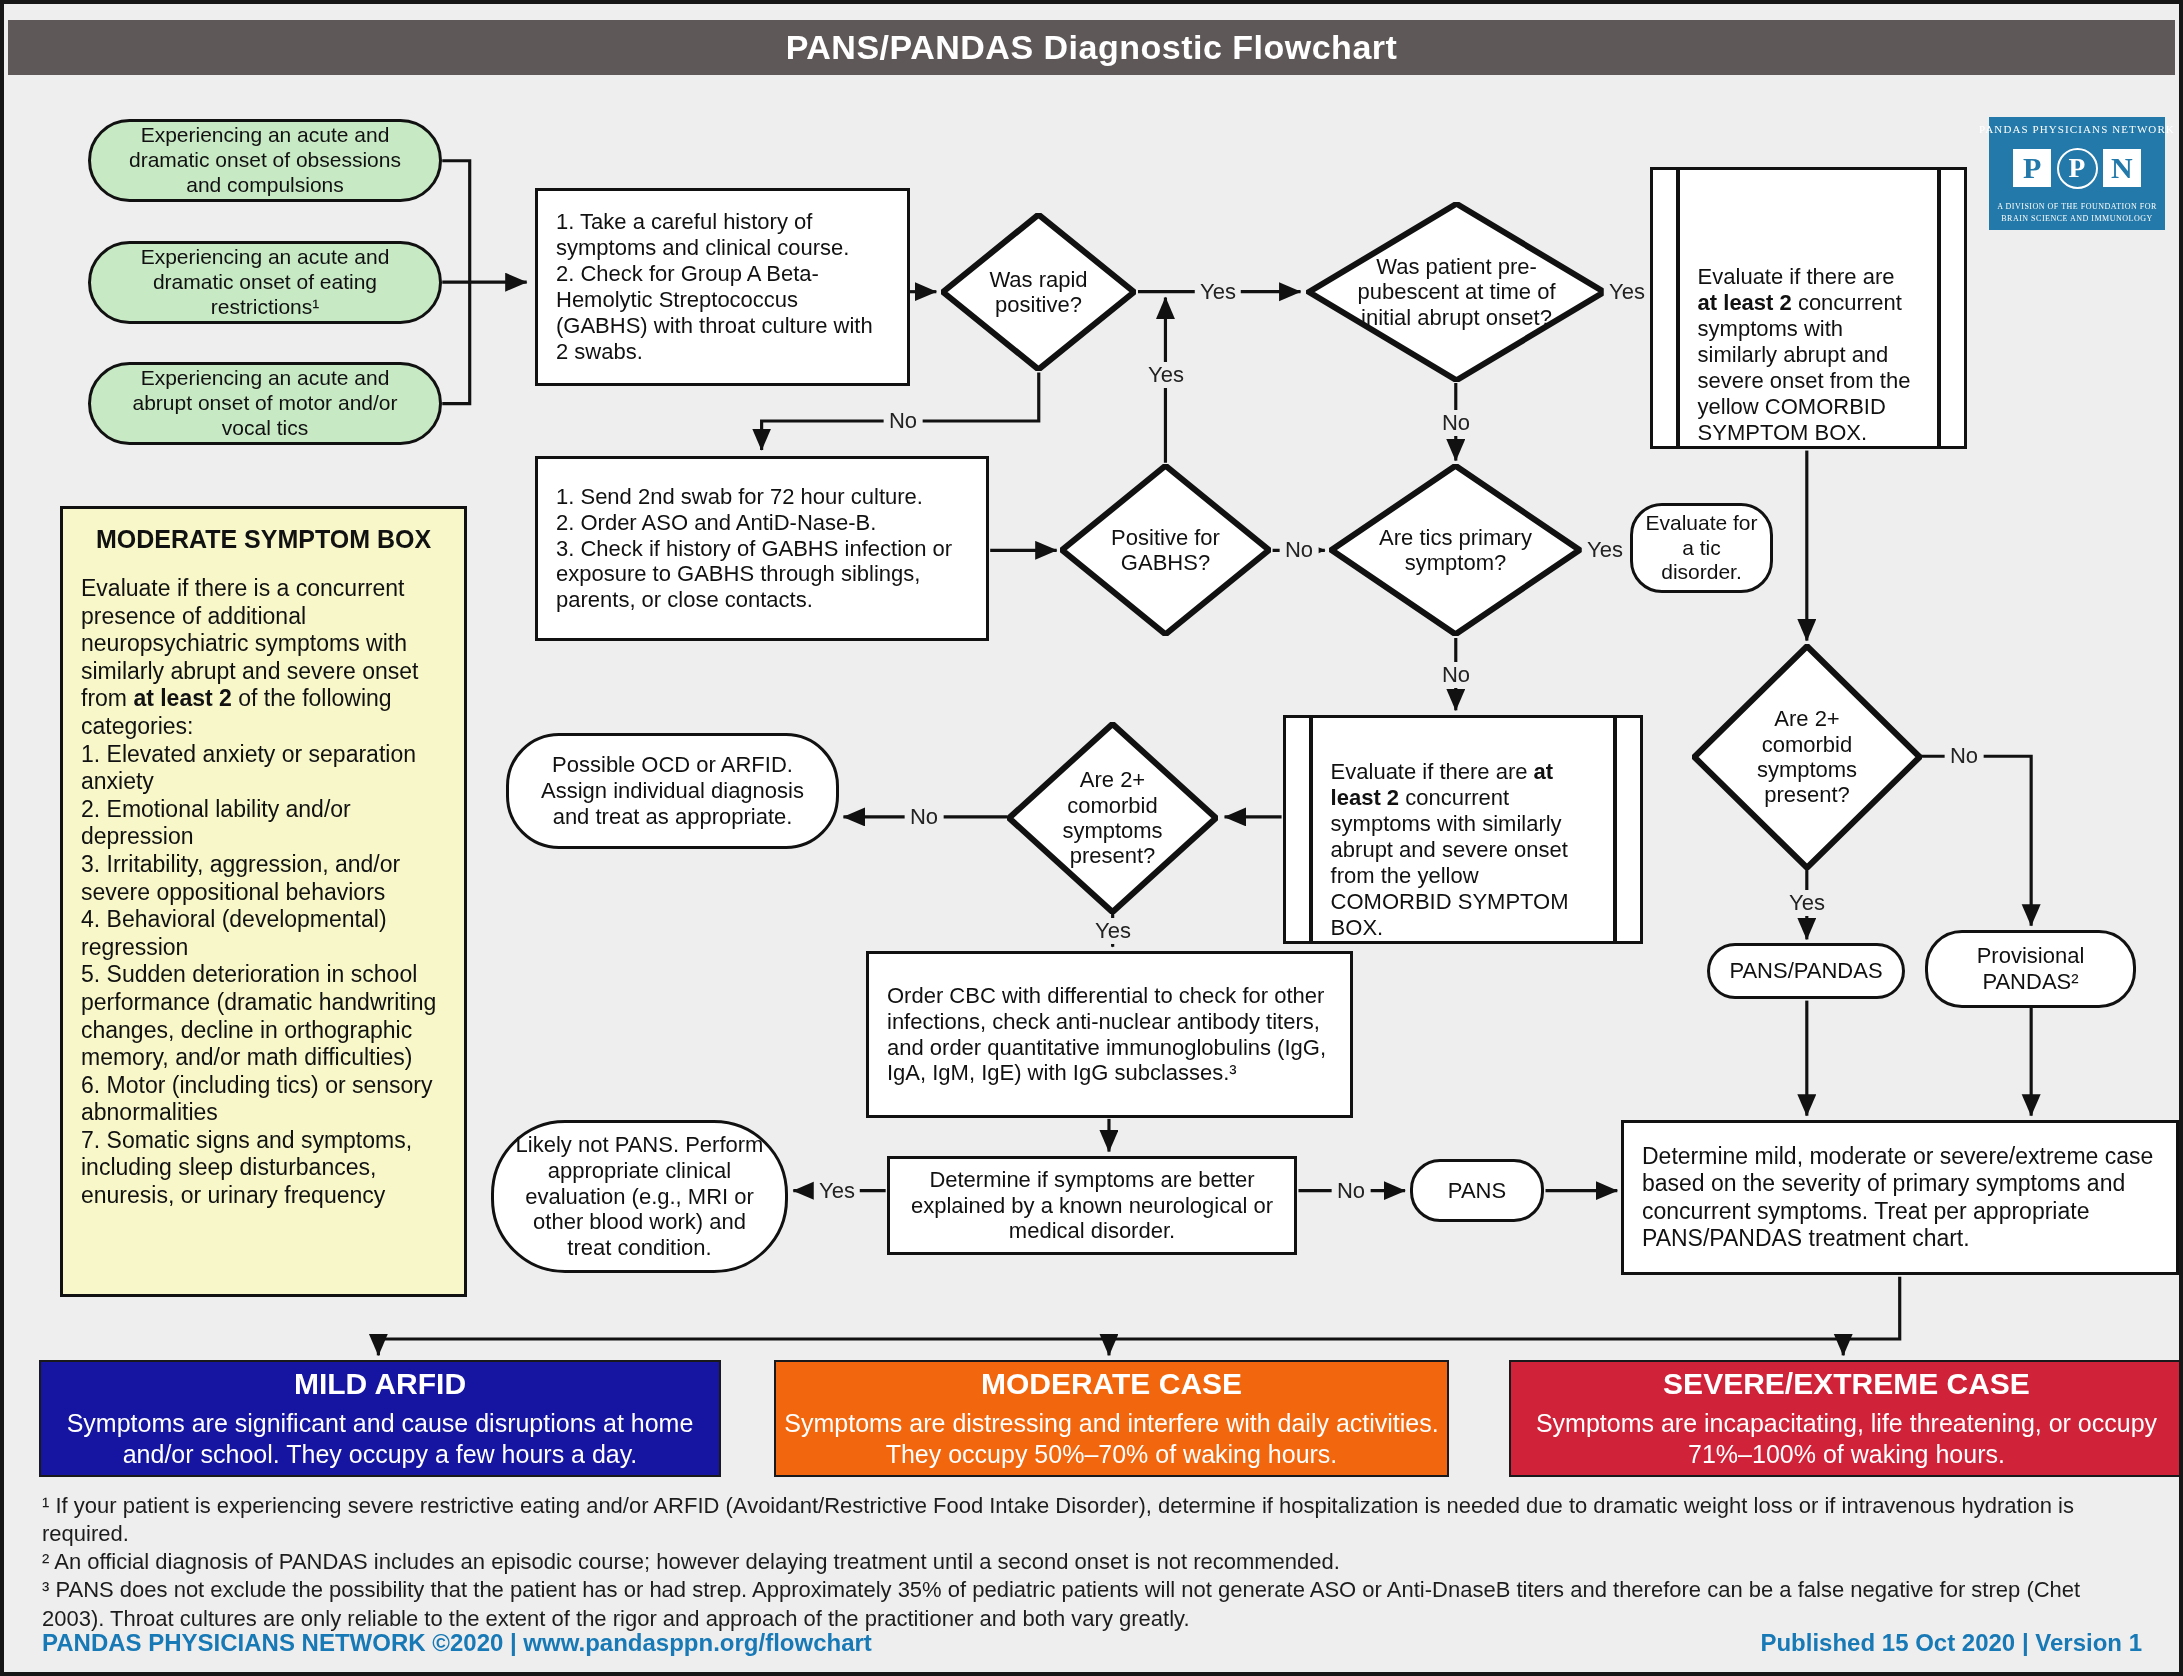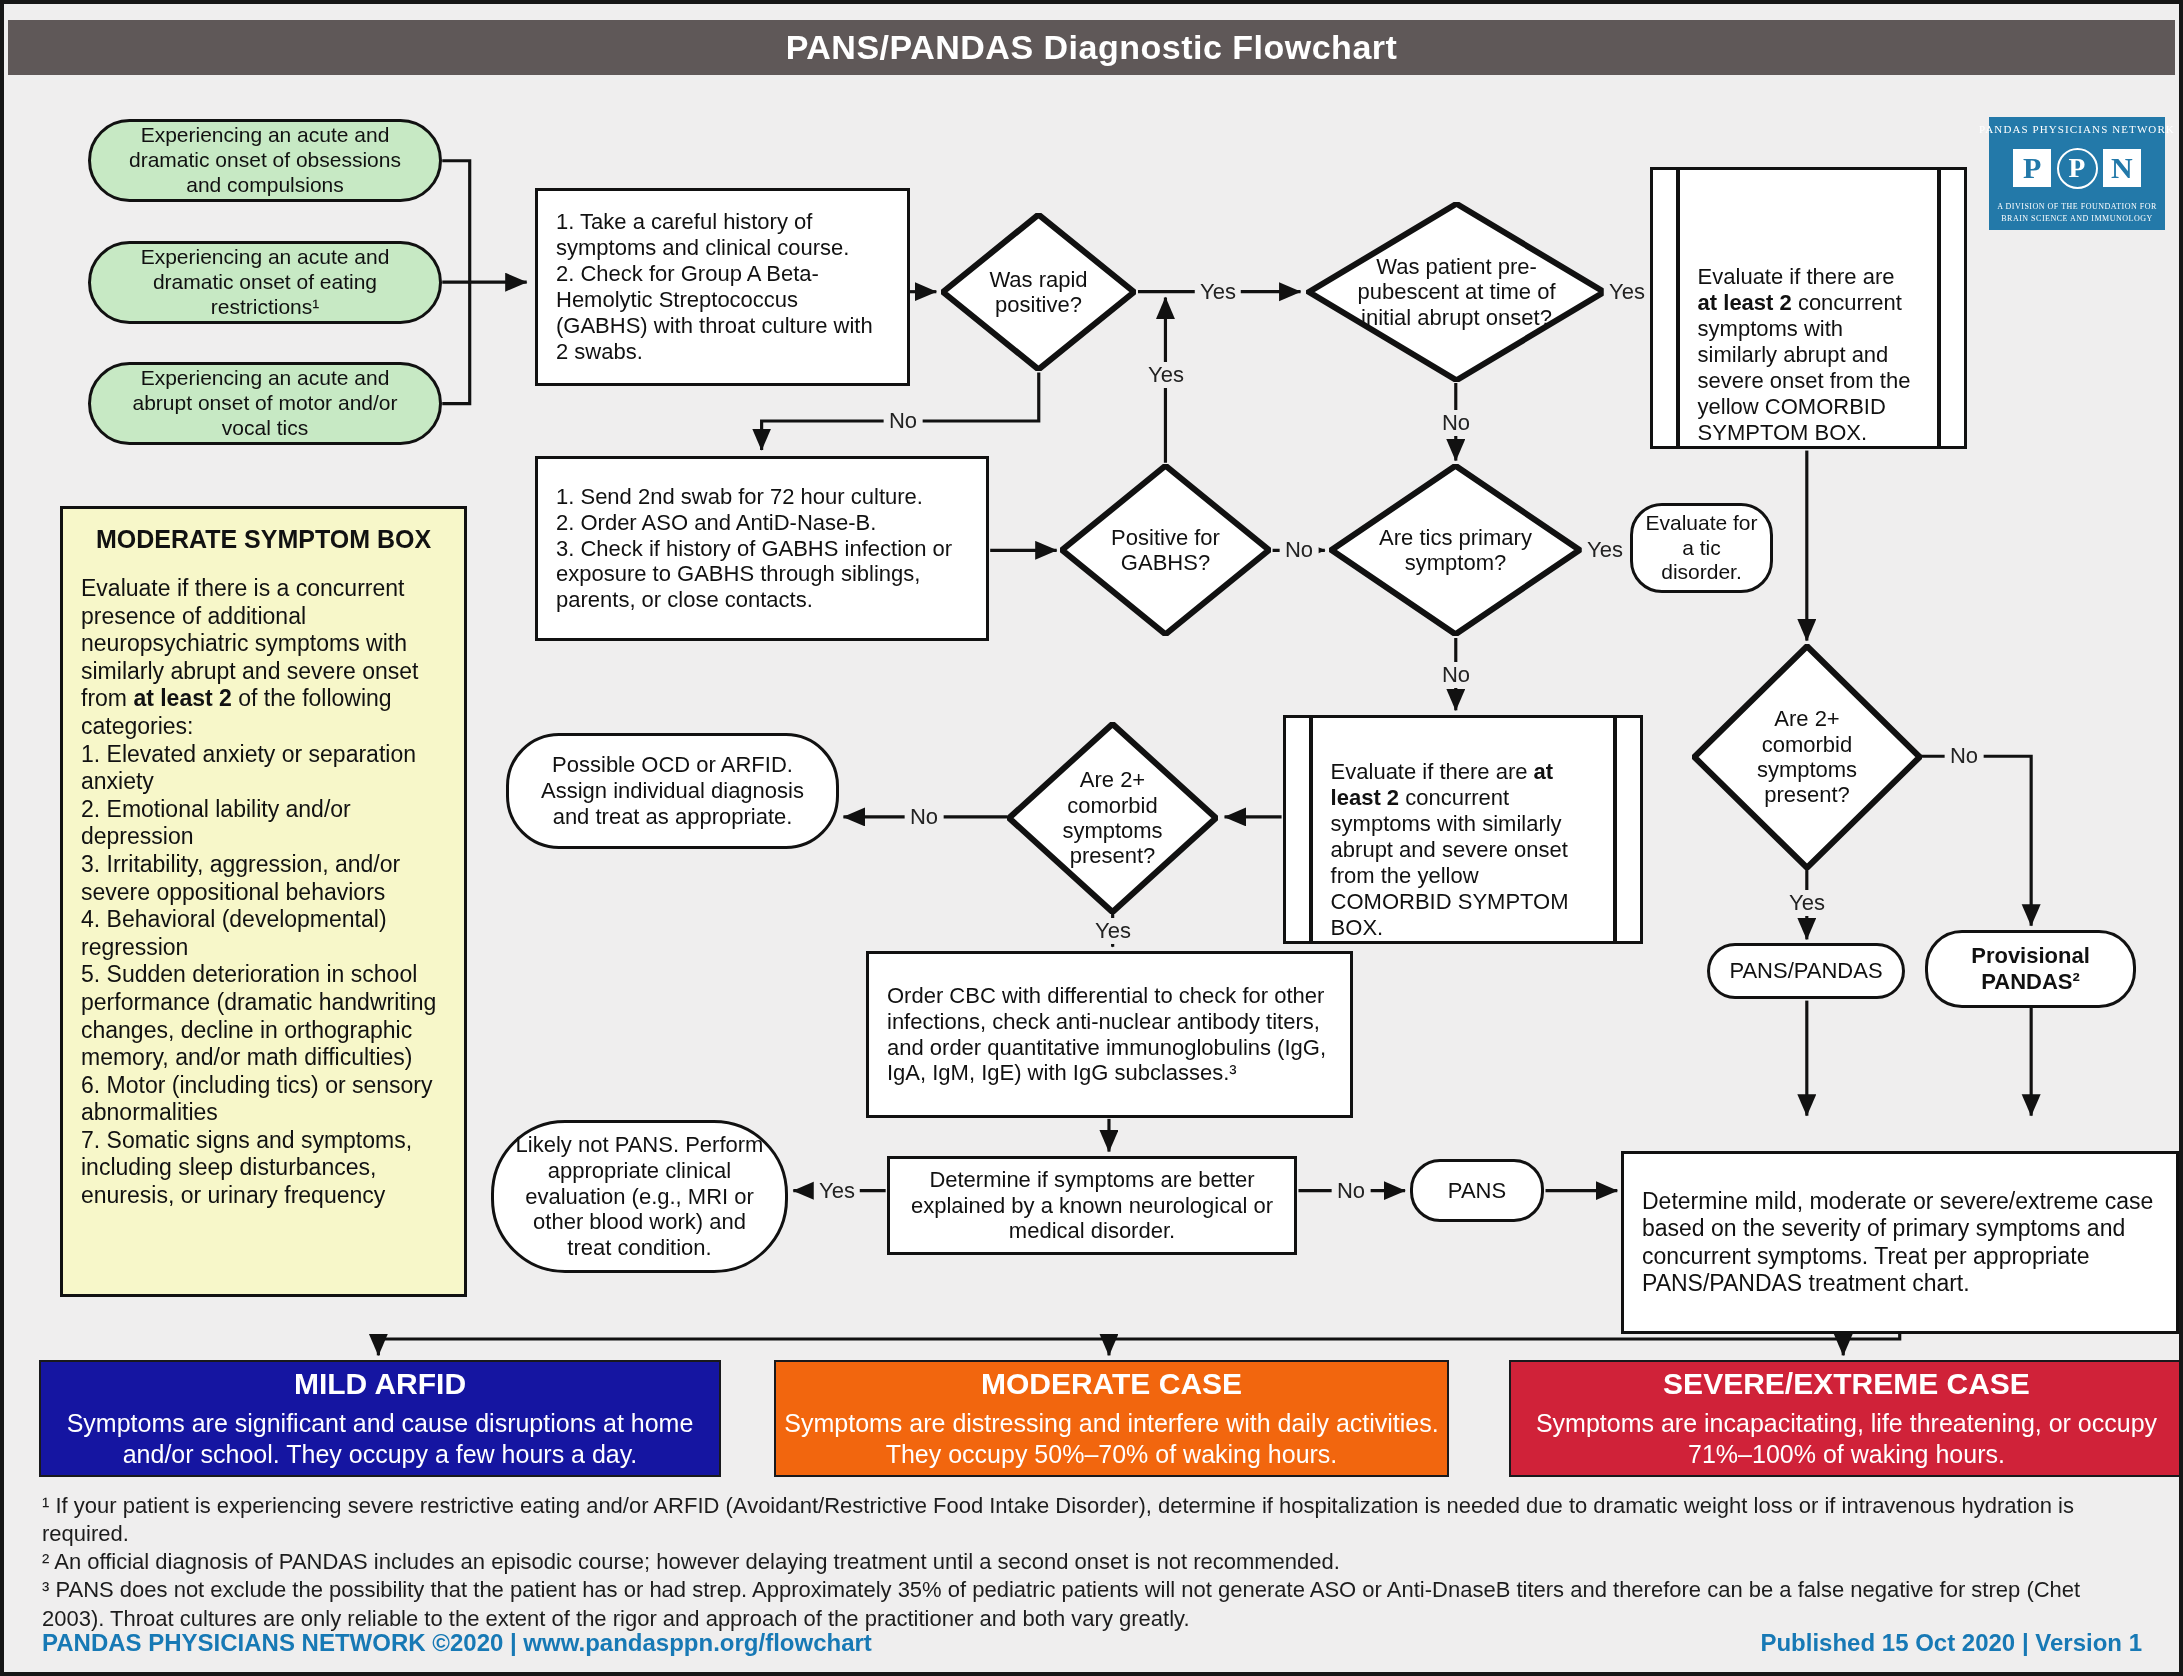--- a/index.html
+++ b/index.html
@@ -192,23 +192,23 @@
     <p>Order CBC with differential to check for other infections, check anti-nuclear antibody titers, and order quantitative immunoglobulins (IgG, IgA, IgM, IgE) with IgG subclasses.³</p>
   </div>
 
   <div class="node box center" style="left:883px;top:1152px;width:410px;height:99px;padding:0 13.7px;">Determine if symptoms are better explained by a known neurological or medical disorder.</div>
 
   <div class="node stadium" style="left:487px;top:1116px;width:297px;height:153px;border-radius:74px;padding:0 18px;">Likely not PANS. Perform appropriate clinical evaluation (e.g., MRI or other blood work) and treat condition.</div>
 
   <div class="node stadium" style="left:1406px;top:1155px;width:134px;height:63px;border-radius:30px;">PANS</div>
 
   <div class="node stadium" style="left:1703px;top:939px;width:198px;height:56px;border-radius:28.5px;">PANS/PANDAS</div>
-  <div class="node stadium" style="left:1921px;top:926px;width:211px;height:78px;border-radius:37px;padding:0 21px;font-weight:bold;">Provisional PANDAS²</div>
-
-  <div class="node box listbox" style="left:1617px;top:1116px;width:558px;height:183px;font-size:23px;margin-top:31px;">
+  <div class="node stadium" style="left:1921px;top:926px;width:211px;height:78px;border-radius:37px;padding:0 21px;">Provisional PANDAS²</div>
+
+  <div class="node box listbox" style="left:1617px;top:1116px;width:558px;height:155px;font-size:23px;">
     <p>Determine mild, moderate or severe/extreme case based on the severity of primary symptoms and concurrent symptoms. Treat per appropriate PANS/PANDAS treatment chart.</p>
   </div>
 
   <div class="abs case" style="left: 35px; top: 1356px; width: 678px; height: 113px; background-color: rgb(21, 21, 161);">
     <div class="ct">MILD ARFID</div>
     <div class="cb">Symptoms are significant and cause disruptions at home and/or school. They occupy a few hours a day.</div>
   </div>
   <div class="abs case" style="left: 770px; top: 1356px; width: 671px; height: 113px; background-color: rgb(242, 102, 14);">
     <div class="ct">MODERATE CASE</div>
     <div class="cb">Symptoms are distressing and interfere with daily activities. They occupy 50%–70% of waking hours.</div>

